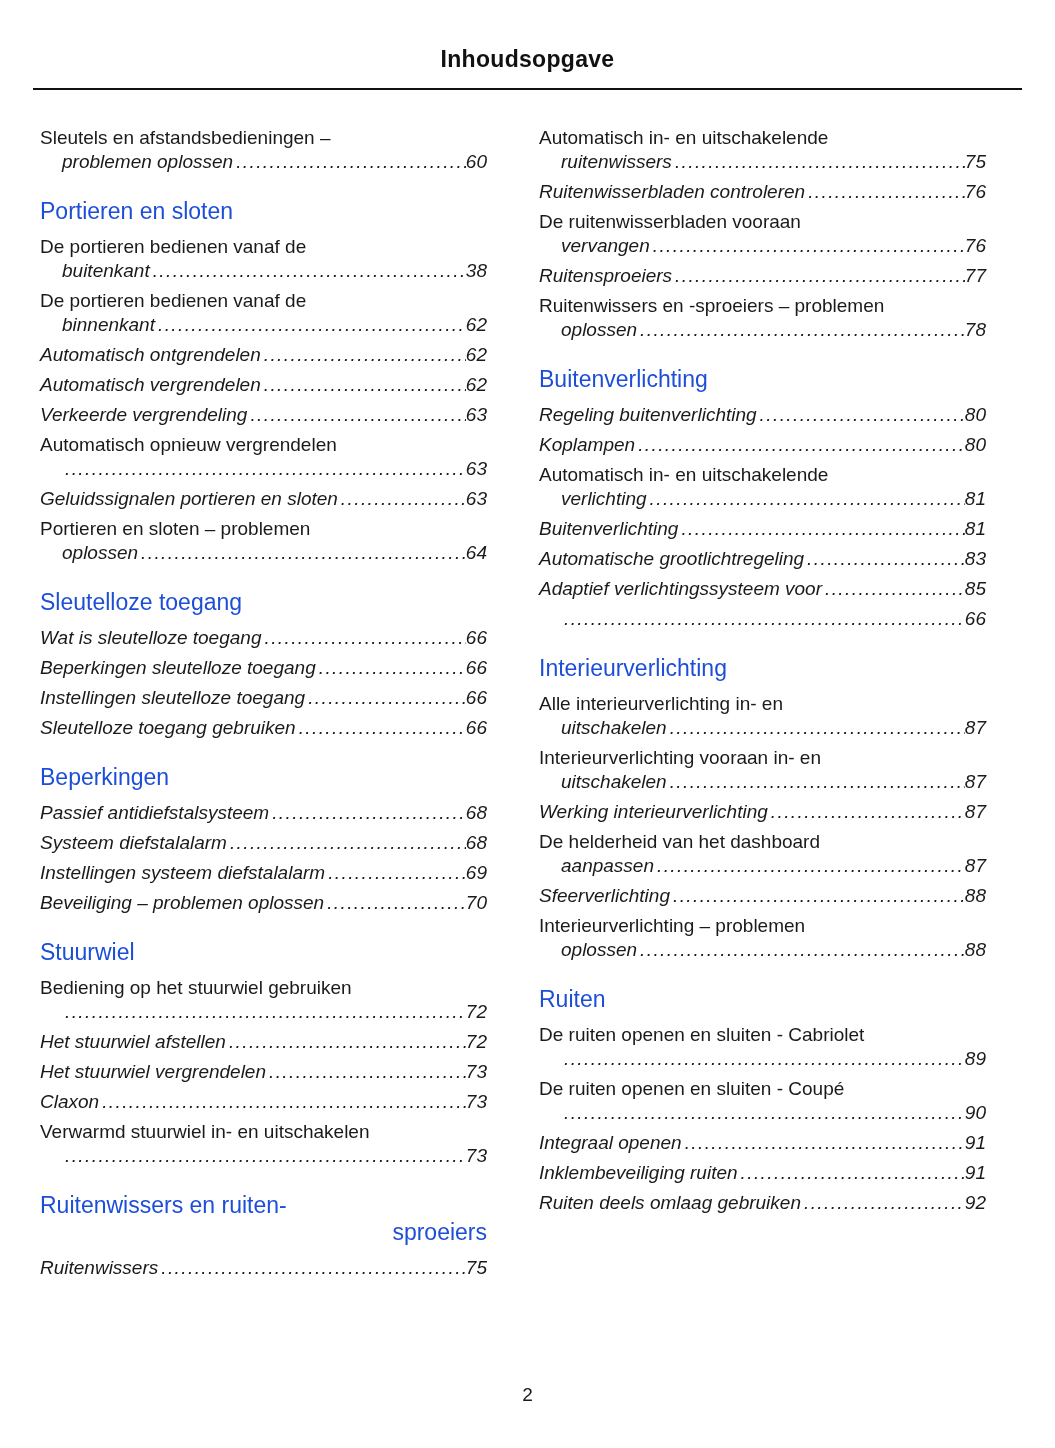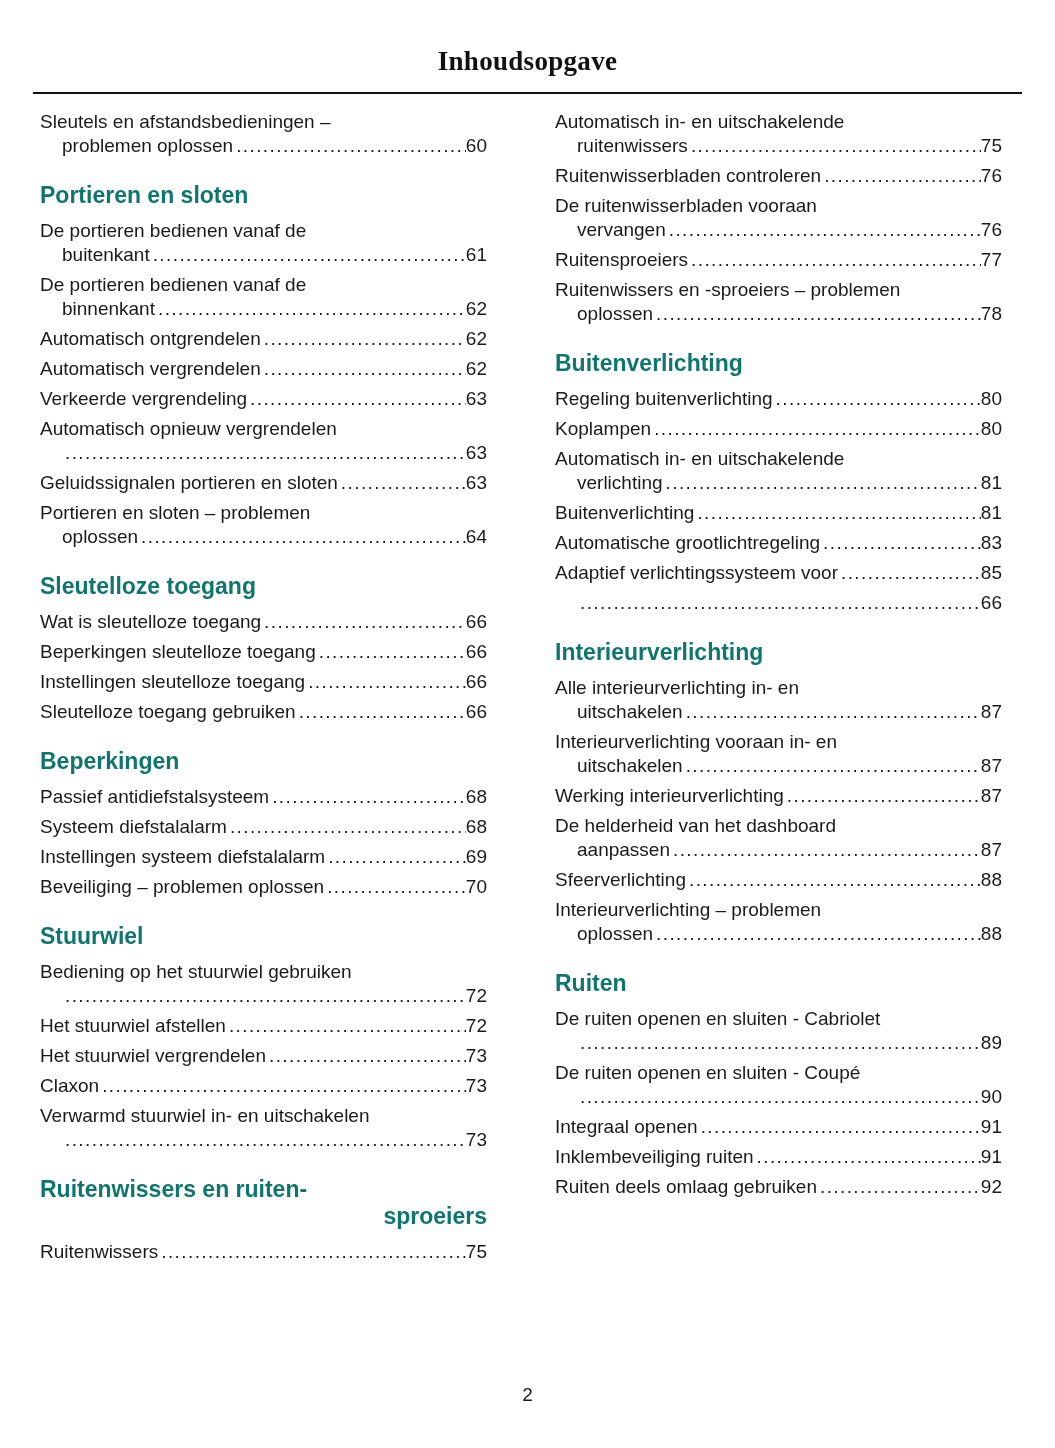--- a/index.html
+++ b/index.html
@@ -7,61 +7,60 @@
   body {
     height: 1448px;
     background: #ffffff;
     color: #1a1a1a;
     font-family: "Liberation Sans", sans-serif;
     position: relative;
     overflow: hidden;
   }
   .header { padding-top: 46px; text-align: center; }
   .title {
-    font-size: 27px;
+    font-size: 23px;
     font-weight: bold;
     letter-spacing: 0.3px;
     color: #111;
-    font-family: Liberation Serif, serif;
   }
   .rule {
     border: none;
     border-top: 2px solid #111;
     margin: 15px 33px 0 33px;
     height: 0;
   }
   .content {
     display: flex;
-    gap: 68px;
-    padding: 16px 40px 0 40px;
+    gap: 52px;
+    padding: 36px 40px 0 40px;
   }
   .col { width: 447px; flex: 0 0 447px; }
   .entry {
     font-size: 19px;
     line-height: 24px;
     margin-bottom: 6px;
   }
   .line { white-space: nowrap; }
   .line.cont { padding-left: 22px; }
-  .line.last { display: flex; align-items: flex-start; }
+  .line.last { display: flex; align-items: flex-start; font-style: italic; }
   .txt { flex: 0 0 auto; white-space: pre; }
   .dots {
     flex: 1 1 auto;
     overflow: hidden;
     white-space: nowrap;
     letter-spacing: 1.4px;
     padding-left: 3px;
     padding-right: 2px;
   }
   .pg { flex: 0 0 auto; }
   .heading {
     font-size: 23px;
     line-height: 27px;
-    font-weight: bold;
-    color: #0f766e;
+    font-weight: normal;
+    color: #1d4ed8;
     margin: 24px 0 10px 0;
   }
   .heading .cont { padding-left: 25px; text-align: right; }
   .footer {
     position: absolute;
     left: 0;
     bottom: 42px;
     width: 100%;
     text-align: center;
     font-size: 19px;
@@ -86,21 +85,21 @@
           </div>
         </div>
         <h2 class="heading">
           <div>Portieren en sloten</div>
         </h2>
         <div class="entry">
           <div class="line">De portieren bedienen vanaf de</div>
           <div class="line last cont">
             <span class="txt">buitenkant</span>
             <span class="dots">................................................................................................................................................................</span>
-            <span class="pg">61</span>
+            <span class="pg">38</span>
           </div>
         </div>
         <div class="entry">
           <div class="line">De portieren bedienen vanaf de</div>
           <div class="line last cont">
             <span class="txt">binnenkant</span>
             <span class="dots">................................................................................................................................................................</span>
             <span class="pg">62</span>
           </div>
         </div>

